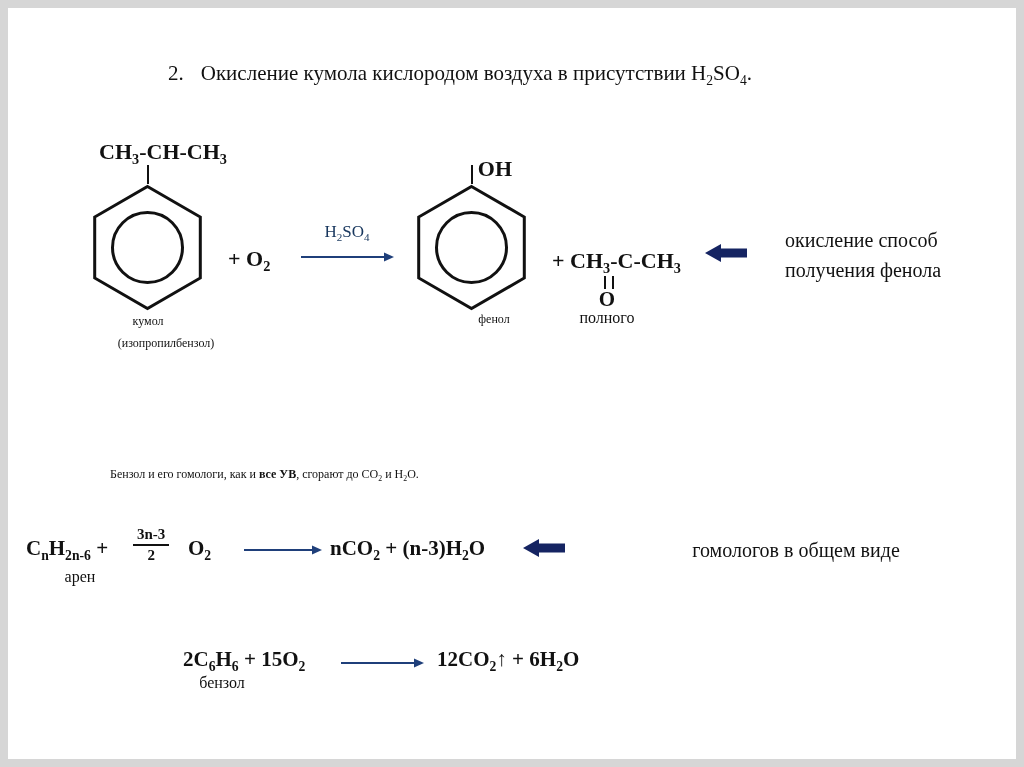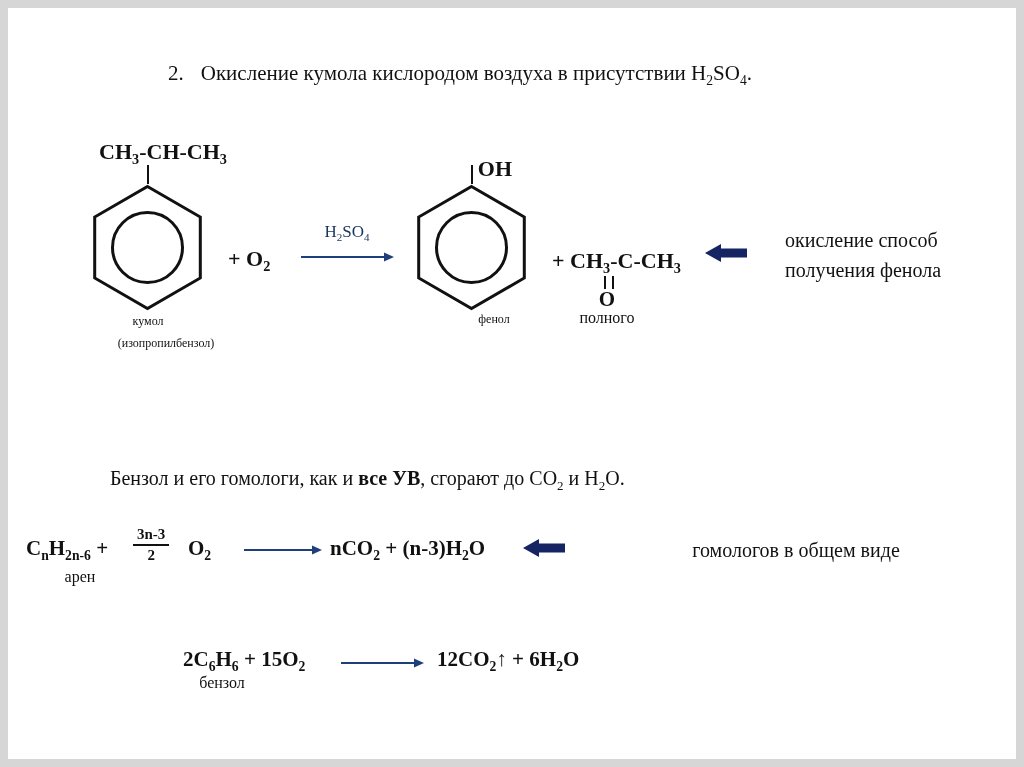--- a/index.html
+++ b/index.html
@@ -20,21 +20,21 @@
   .abs{position:absolute;white-space:nowrap;}
   sub{font-size:0.65em;line-height:0;}
   b{font-weight:700;}
 
   
   .heading{font-size:21px;}
   .heading .num{display:inline-block;}
   .heading .txt{display:inline-block;margin-left:17px;}
   .note{font-size:20px;line-height:30px;}
   .note2{font-size:20px;line-height:40px;text-align:center;width:416px;}
-  .intro{font-size:20px;}
+  .intro{font-size:12px;}
 
   
   .formula{font-size:22px;font-weight:700;}
   .eq{font-size:21px;font-weight:700;}
   .small-label{font-size:12px;text-align:center;}
   .tiny-label{font-size:16px;text-align:center;}
 
   
   .bond{position:absolute;width:0;border-left:2px solid var(--ink);}
   .ring{fill:none;stroke:var(--ink);stroke-width:3;}

